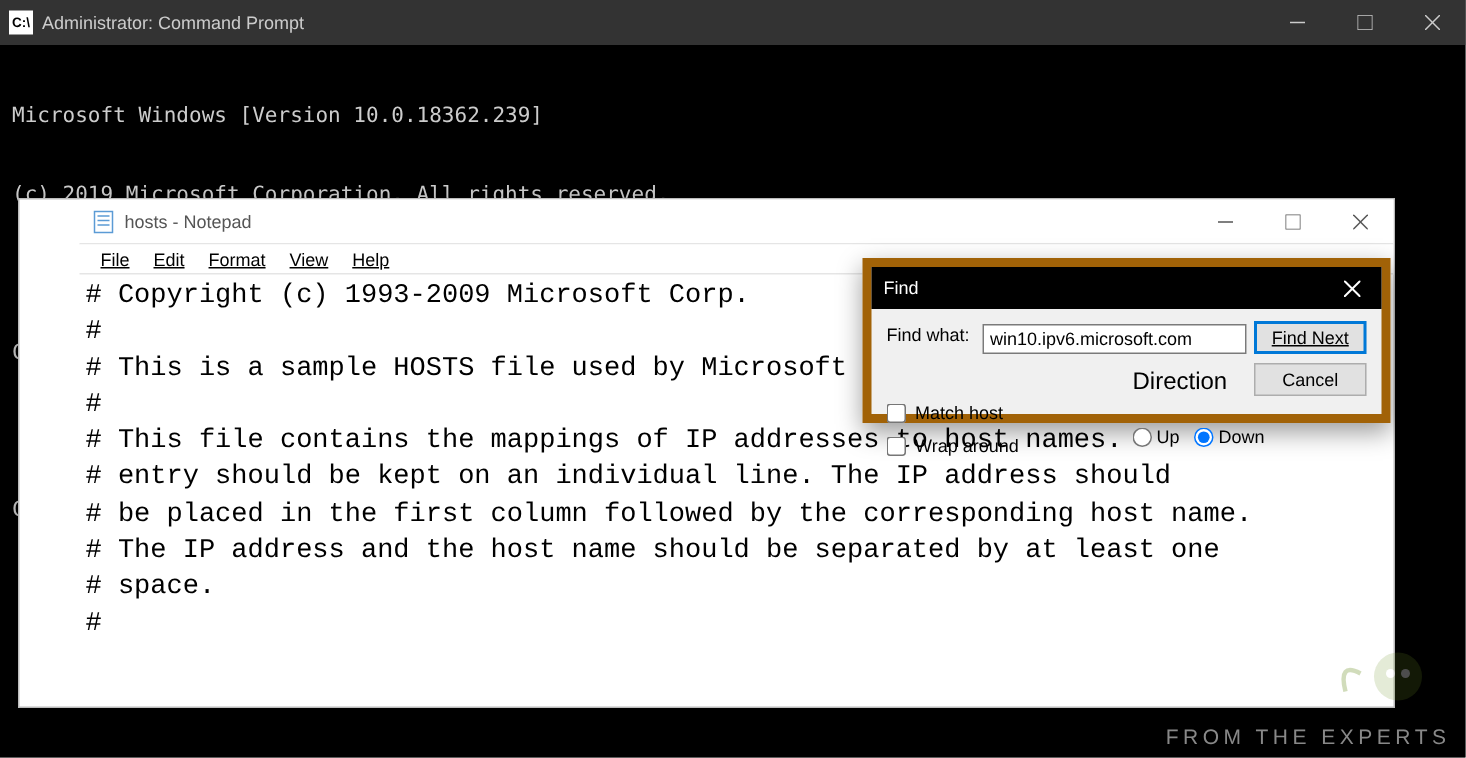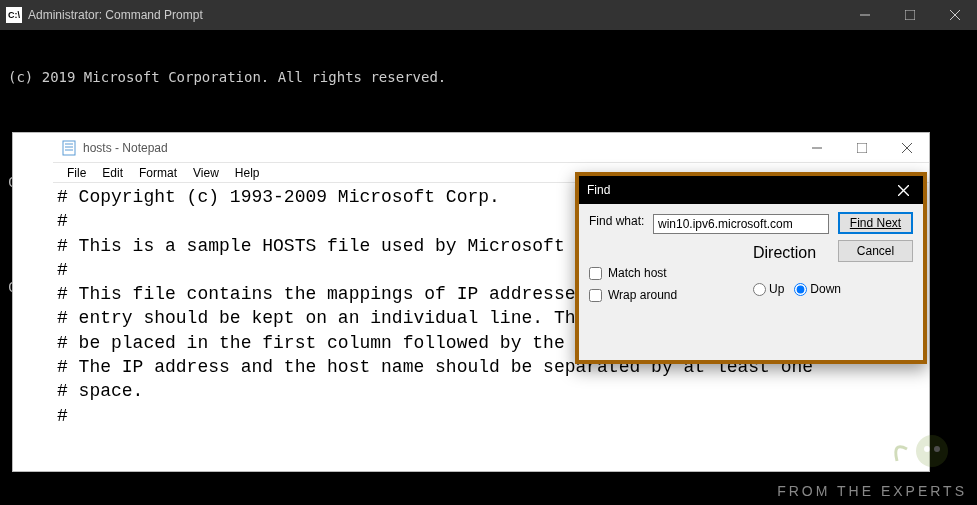--- a/index.html
+++ b/index.html
@@ -103,39 +103,40 @@
       display: flex;
       align-items: center;
       padding-left: 6px;
       font-family: 'Segoe UI', sans-serif;
       font-size: 12px;
       border-bottom: 1px solid #e5e5e5;
     }
     .np-menu-item {
       padding: 2px 8px;
       color: #000;
+      text-decoration: underline;
     }
     .np-content {
       padding: 2px 4px;
       font-family: Liberation Mono, monospace;
       font-size: 18px;
       line-height: 1.35;
       color: #000;
       white-space: pre;
       overflow: hidden;
     }
     
     .find-dialog {
       position: absolute;
       left: 575px;
       top: 172px;
       width: 352px;
-      height: 192px;
+      height: 110px;
       background: #f0f0f0;
-      border: 4px solid #a16207;
+      border: 6px solid #a16207;
       box-shadow: 0 6px 16px rgba(0,0,0,0.4);
       font-family: 'Segoe UI', sans-serif;
       font-size: 12px;
     }
     .find-titlebar {
       height: 28px;
       background: #000;
       color: #fff;
       display: flex;
       align-items: center;
@@ -244,20 +245,21 @@
       </div>
       <div class="cmd-btn">
         <svg width="10" height="10" viewBox="0 0 10 10">
             <line x1="0" y1="0" x2="10" y2="10" stroke-width="1"></line>
             <line x1="10" y1="0" x2="0" y2="10" stroke-width="1"></line>
           </svg>
       </div>
     </div>
   </div>
   <div class="cmd-content">
+    <span class="cmd-line">Microsoft Windows [Version 10.0.18362.239]</span>
     <span class="cmd-line">(c) 2019 Microsoft Corporation. All rights reserved.</span>
     <span class="cmd-line">&nbsp;</span>
     <span class="cmd-line"><span>C:\WINDOWS\system32&gt;</span><span>notepad.exe c:\WINDOWS\system32\drivers\etc\hosts</span></span>
     <span class="cmd-line">&nbsp;</span>
     <span class="cmd-line"><span>C:\WINDOWS\system32&gt;</span></span>
   </div>
 </div>
 
 <div class="notepad-window">
   <div class="np-titlebar">

